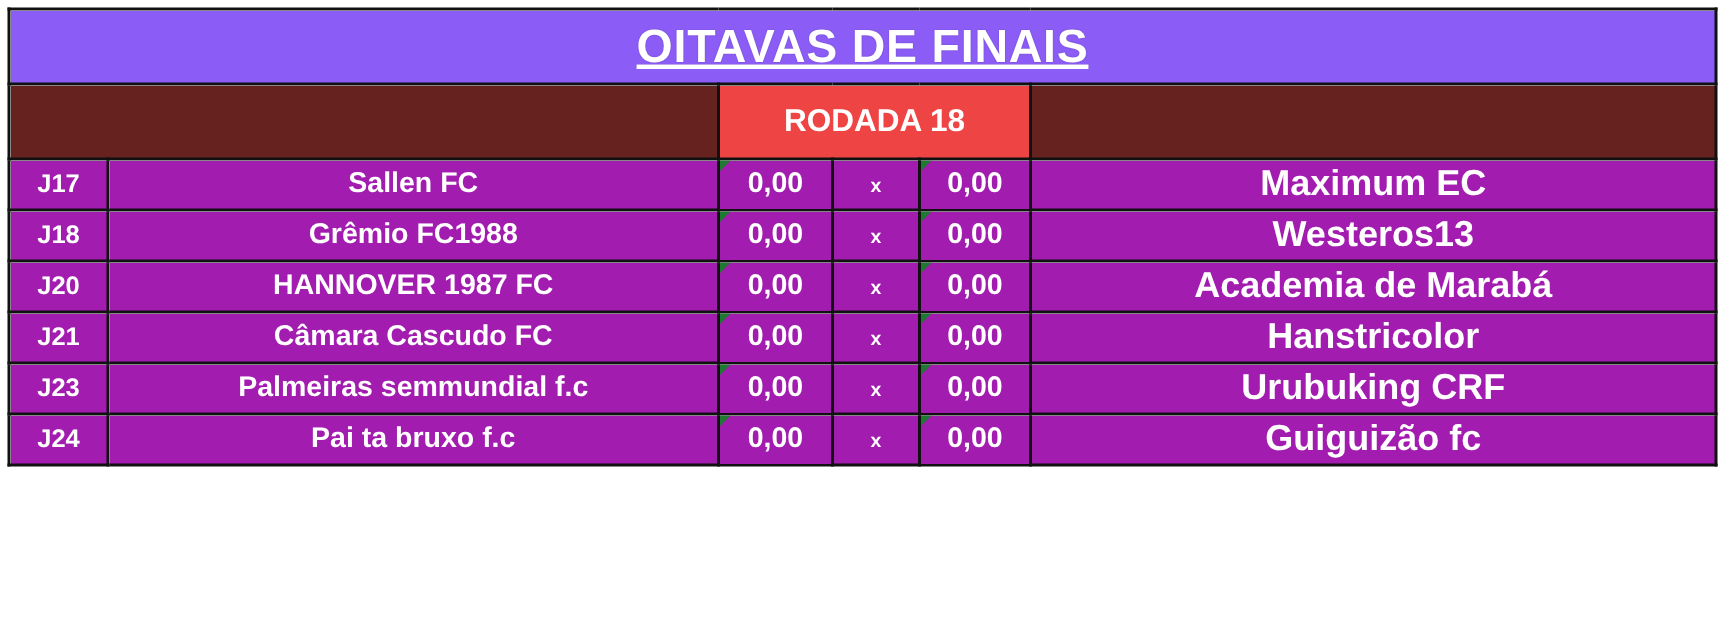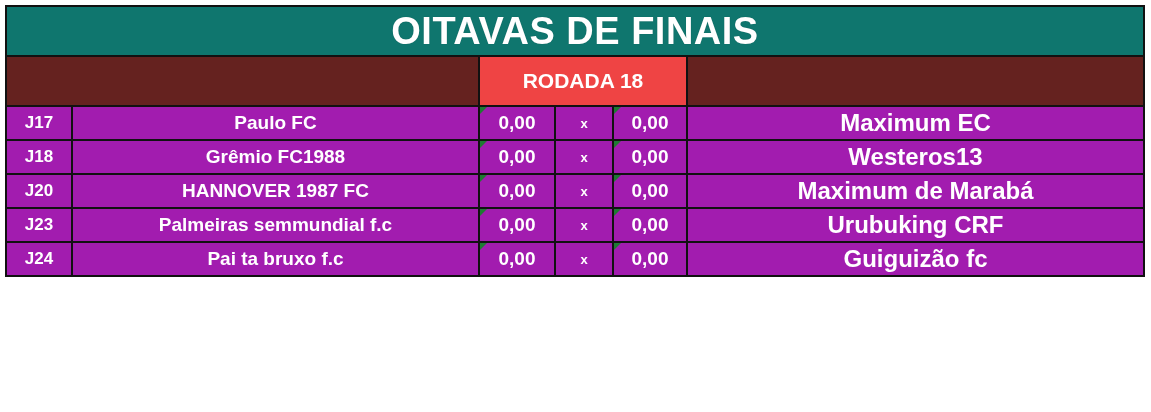--- a/index.html
+++ b/index.html
@@ -30,26 +30,27 @@
     text-align: center;
     vertical-align: middle;
     color: #ffffff;
     font-weight: bold;
     white-space: nowrap;
     overflow: hidden;
   }
 
   
   .title-cell {
-    background: #0f766e;
+    background: #8b5cf6;
     height: 48px;
-    font-size: 38px;
+    font-size: 31px;
     letter-spacing: 0.5px;
     font-weight: bold;
     text-shadow: 0 0 1px rgba(0,0,0,0.25);
+    text-decoration: underline;
   }
 
   
   .round-blank {
     background: #65221f;
     height: 48px;
   }
   .round-cell {
     background: #ef4444;
     height: 48px;
@@ -110,41 +111,49 @@
     </tr>
     <tr>
       <td class="round-blank" colspan="2"></td>
       <td class="round-cell" colspan="3">RODADA 18</td>
       <td class="round-blank"></td>
     </tr>
     </tbody>
     <tbody id="match-rows">
       <tr class="match-row">
         <td class="code-cell">J17</td>
-        <td class="home-cell">Paulo FC</td>
+        <td class="home-cell">Sallen FC</td>
         <td class="score-cell"><span class="err-flag"></span><span>0,00</span></td>
         <td class="vs-cell">x</td>
         <td class="score-cell"><span class="err-flag"></span><span>0,00</span></td>
         <td class="away-cell">Maximum EC</td>
       </tr>
       <tr class="match-row">
         <td class="code-cell">J18</td>
         <td class="home-cell">Grêmio FC1988</td>
         <td class="score-cell"><span class="err-flag"></span><span>0,00</span></td>
         <td class="vs-cell">x</td>
         <td class="score-cell"><span class="err-flag"></span><span>0,00</span></td>
         <td class="away-cell">Westeros13</td>
       </tr>
       <tr class="match-row">
         <td class="code-cell">J20</td>
         <td class="home-cell">HANNOVER 1987 FC</td>
         <td class="score-cell"><span class="err-flag"></span><span>0,00</span></td>
         <td class="vs-cell">x</td>
         <td class="score-cell"><span class="err-flag"></span><span>0,00</span></td>
-        <td class="away-cell">Maximum de Marabá</td>
+        <td class="away-cell">Academia de Marabá</td>
+      </tr>
+      <tr class="match-row">
+        <td class="code-cell">J21</td>
+        <td class="home-cell">Câmara Cascudo FC</td>
+        <td class="score-cell"><span class="err-flag"></span><span>0,00</span></td>
+        <td class="vs-cell">x</td>
+        <td class="score-cell"><span class="err-flag"></span><span>0,00</span></td>
+        <td class="away-cell">Hanstricolor</td>
       </tr>
       <tr class="match-row">
         <td class="code-cell">J23</td>
         <td class="home-cell">Palmeiras semmundial f.c</td>
         <td class="score-cell"><span class="err-flag"></span><span>0,00</span></td>
         <td class="vs-cell">x</td>
         <td class="score-cell"><span class="err-flag"></span><span>0,00</span></td>
         <td class="away-cell">Urubuking CRF</td>
       </tr>
       <tr class="match-row">

